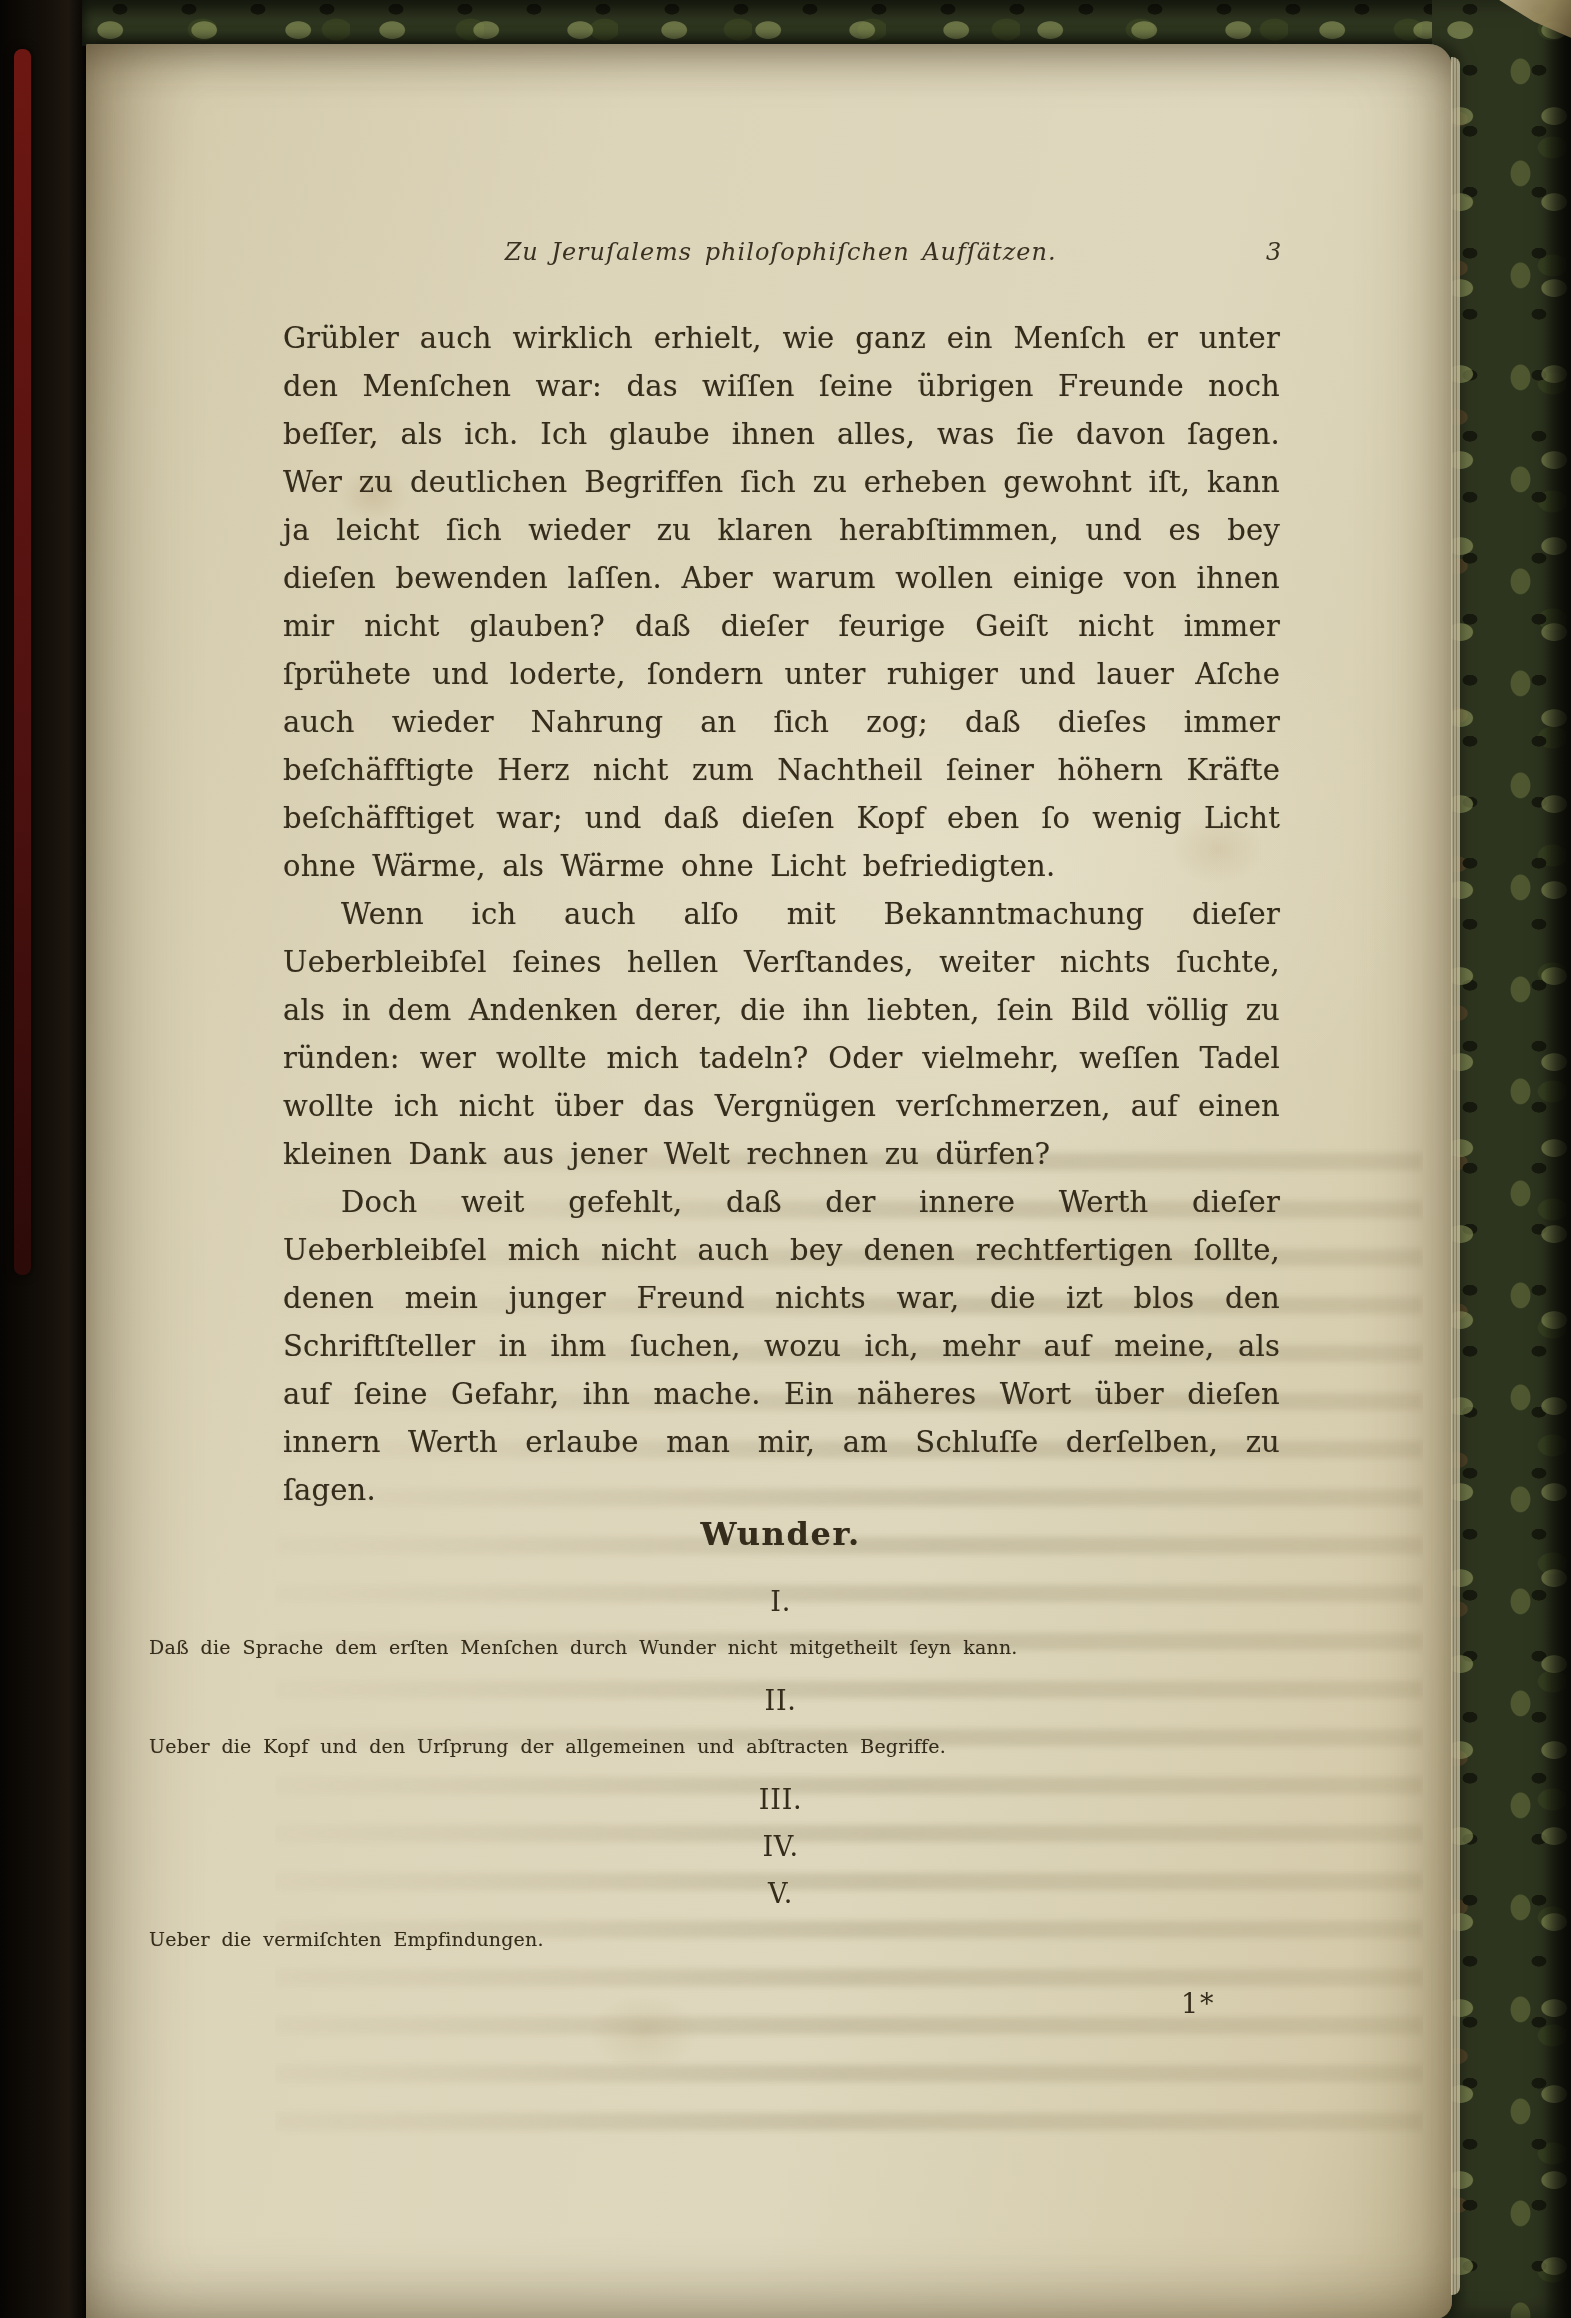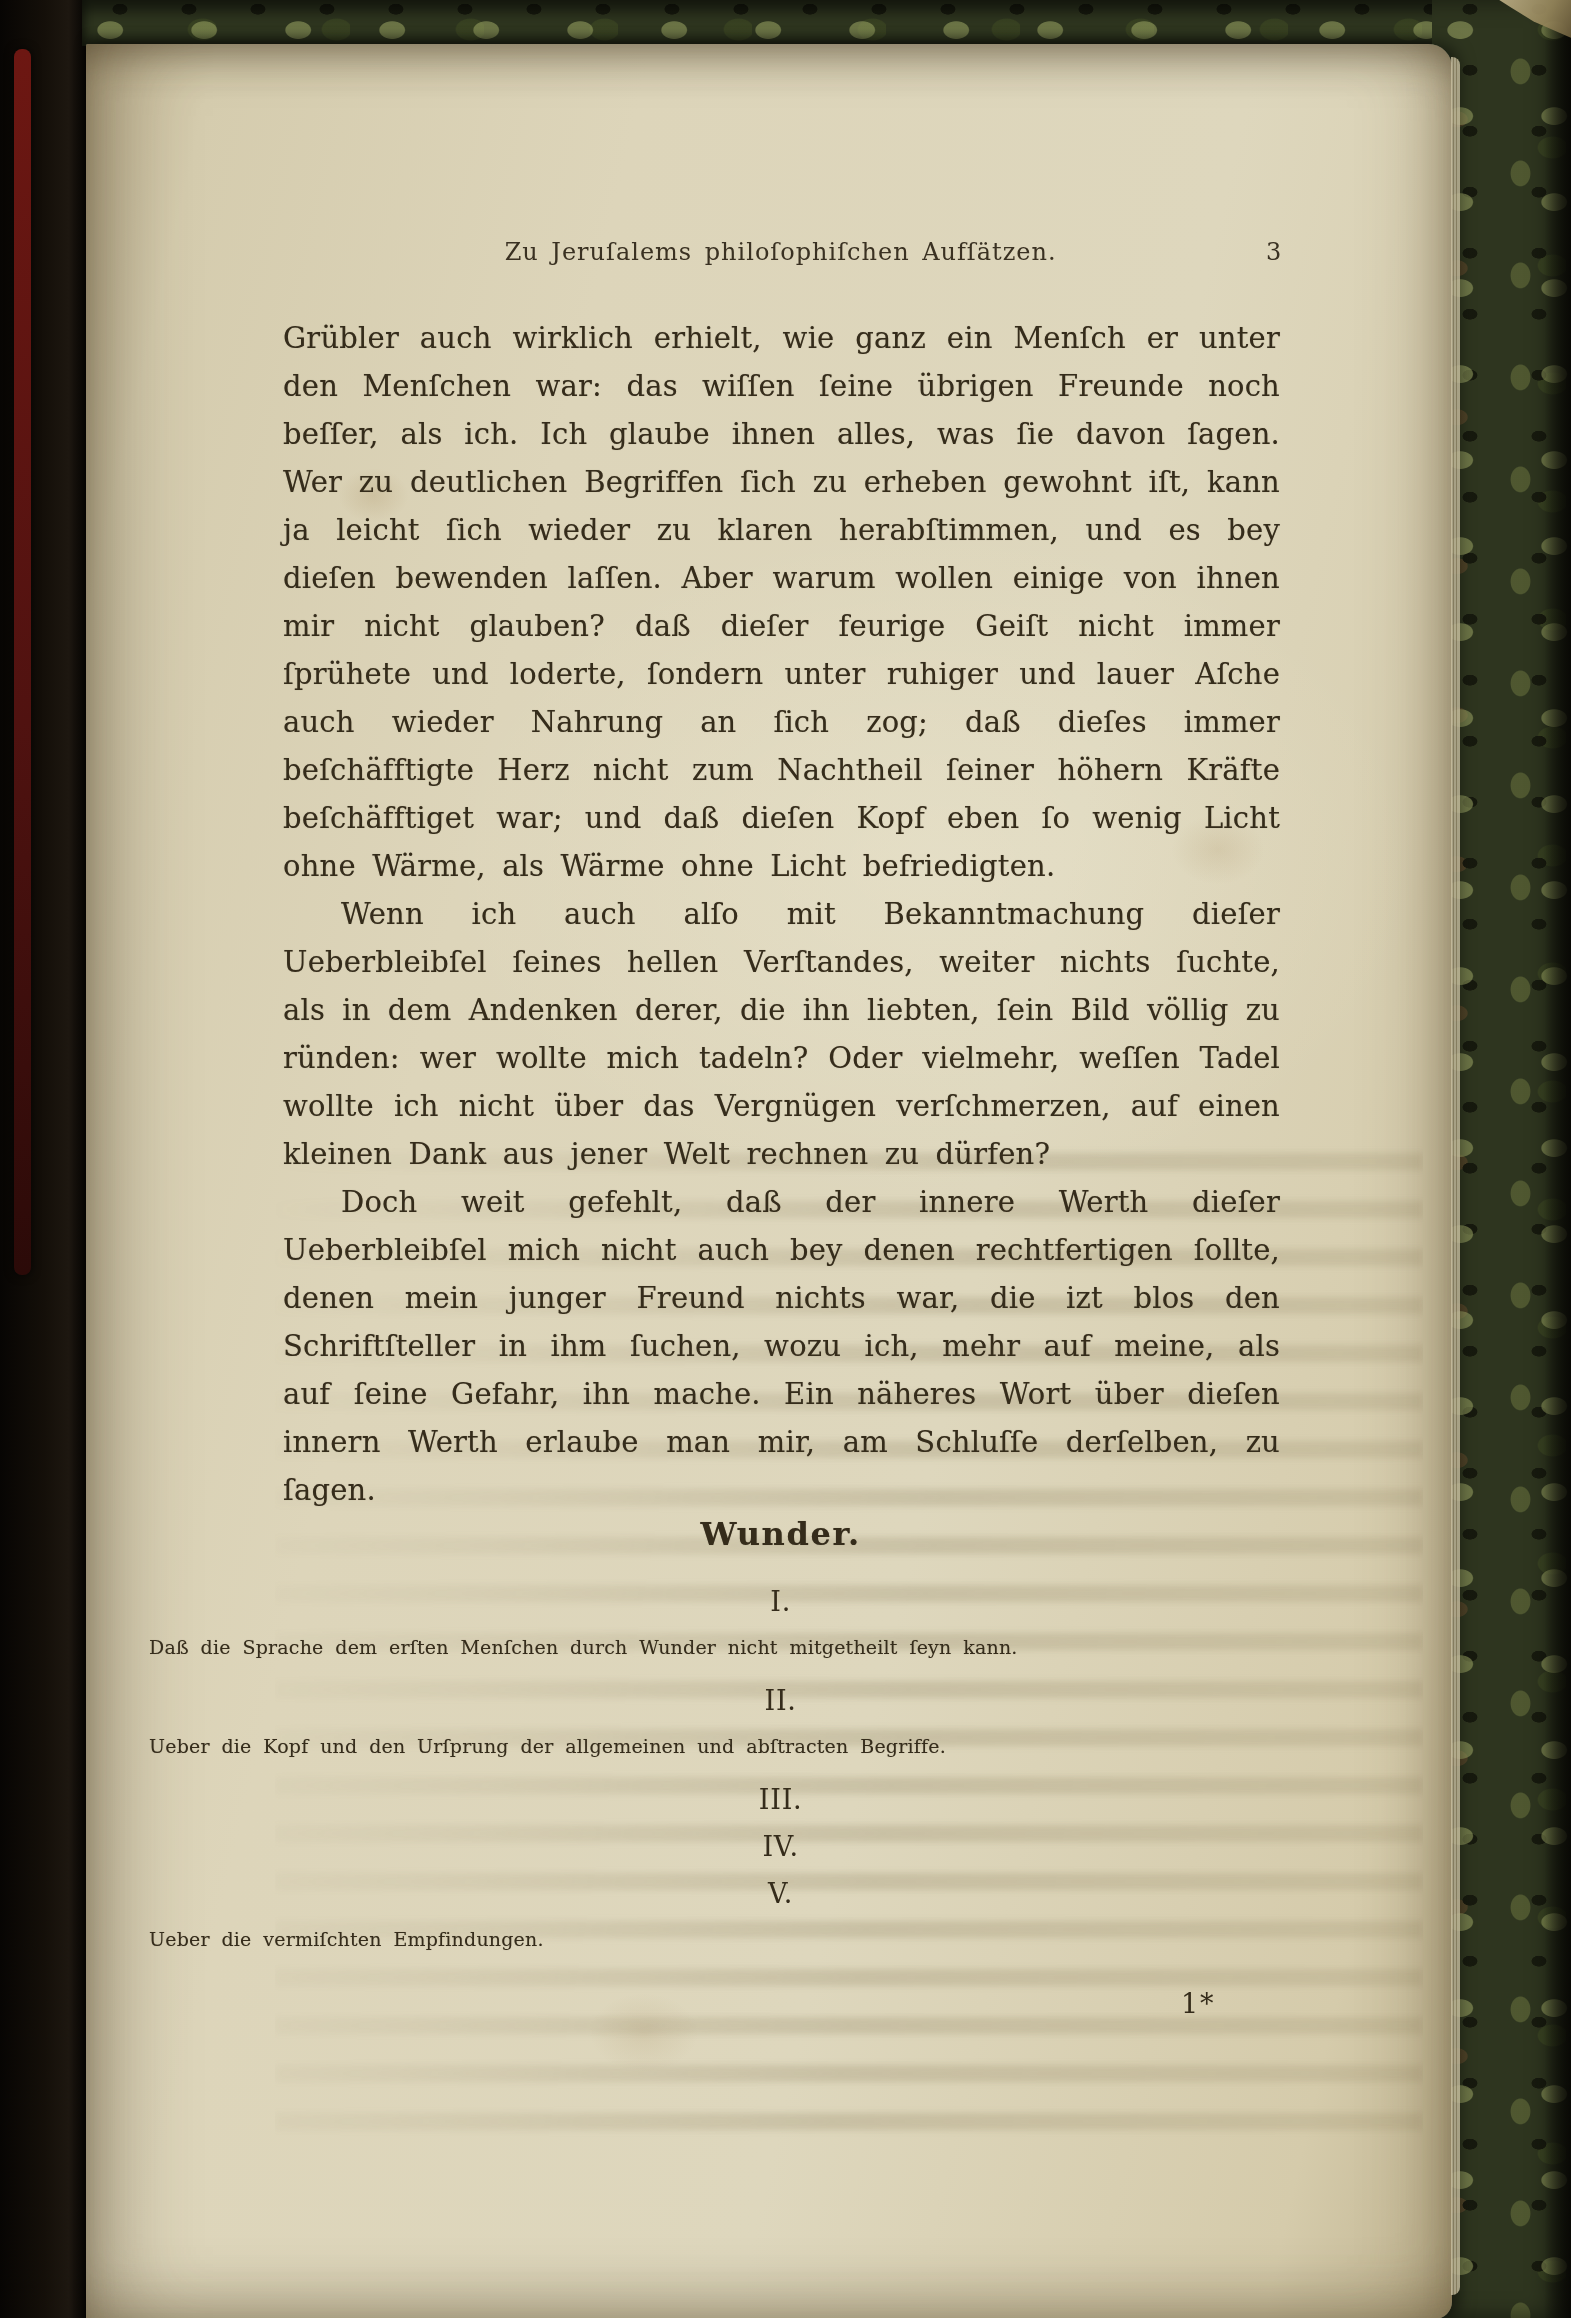--- a/index.html
+++ b/index.html
@@ -93,21 +93,21 @@
     -webkit-mask-image:linear-gradient(100deg,transparent 0%,rgba(0,0,0,.30) 22%,rgba(0,0,0,.85) 55%,rgba(0,0,0,.55) 100%);
     mask-image:linear-gradient(100deg,transparent 0%,rgba(0,0,0,.30) 22%,rgba(0,0,0,.85) 55%,rgba(0,0,0,.55) 100%);
     pointer-events:none;
   }
 
   
   .content-top{position:absolute;left:63px;top:193px;width:1141px;z-index:3;color:#352c1b;}
   .page-head{
     position:relative;margin:0 11.8px 47px 134px;
     text-align:center;font-size:24px;line-height:30px;
-    letter-spacing:1px;word-spacing:3.9px;color:#3a3122;
+    letter-spacing:1px;word-spacing:3.9px;color:#3a3122;font-style:italic;
   }
   .page-num{position:absolute;right:-3.1px;top:0;letter-spacing:0;}
   .para{
     margin:0 10px 0 134px;
     font-size:29px;line-height:48px;
     text-align:justify;word-spacing:7px;letter-spacing:0.2px;
     text-indent:58px;
     text-shadow:0 0 0.8px rgba(53,44,27,.35);
   }
   .para.first{text-indent:0;}

